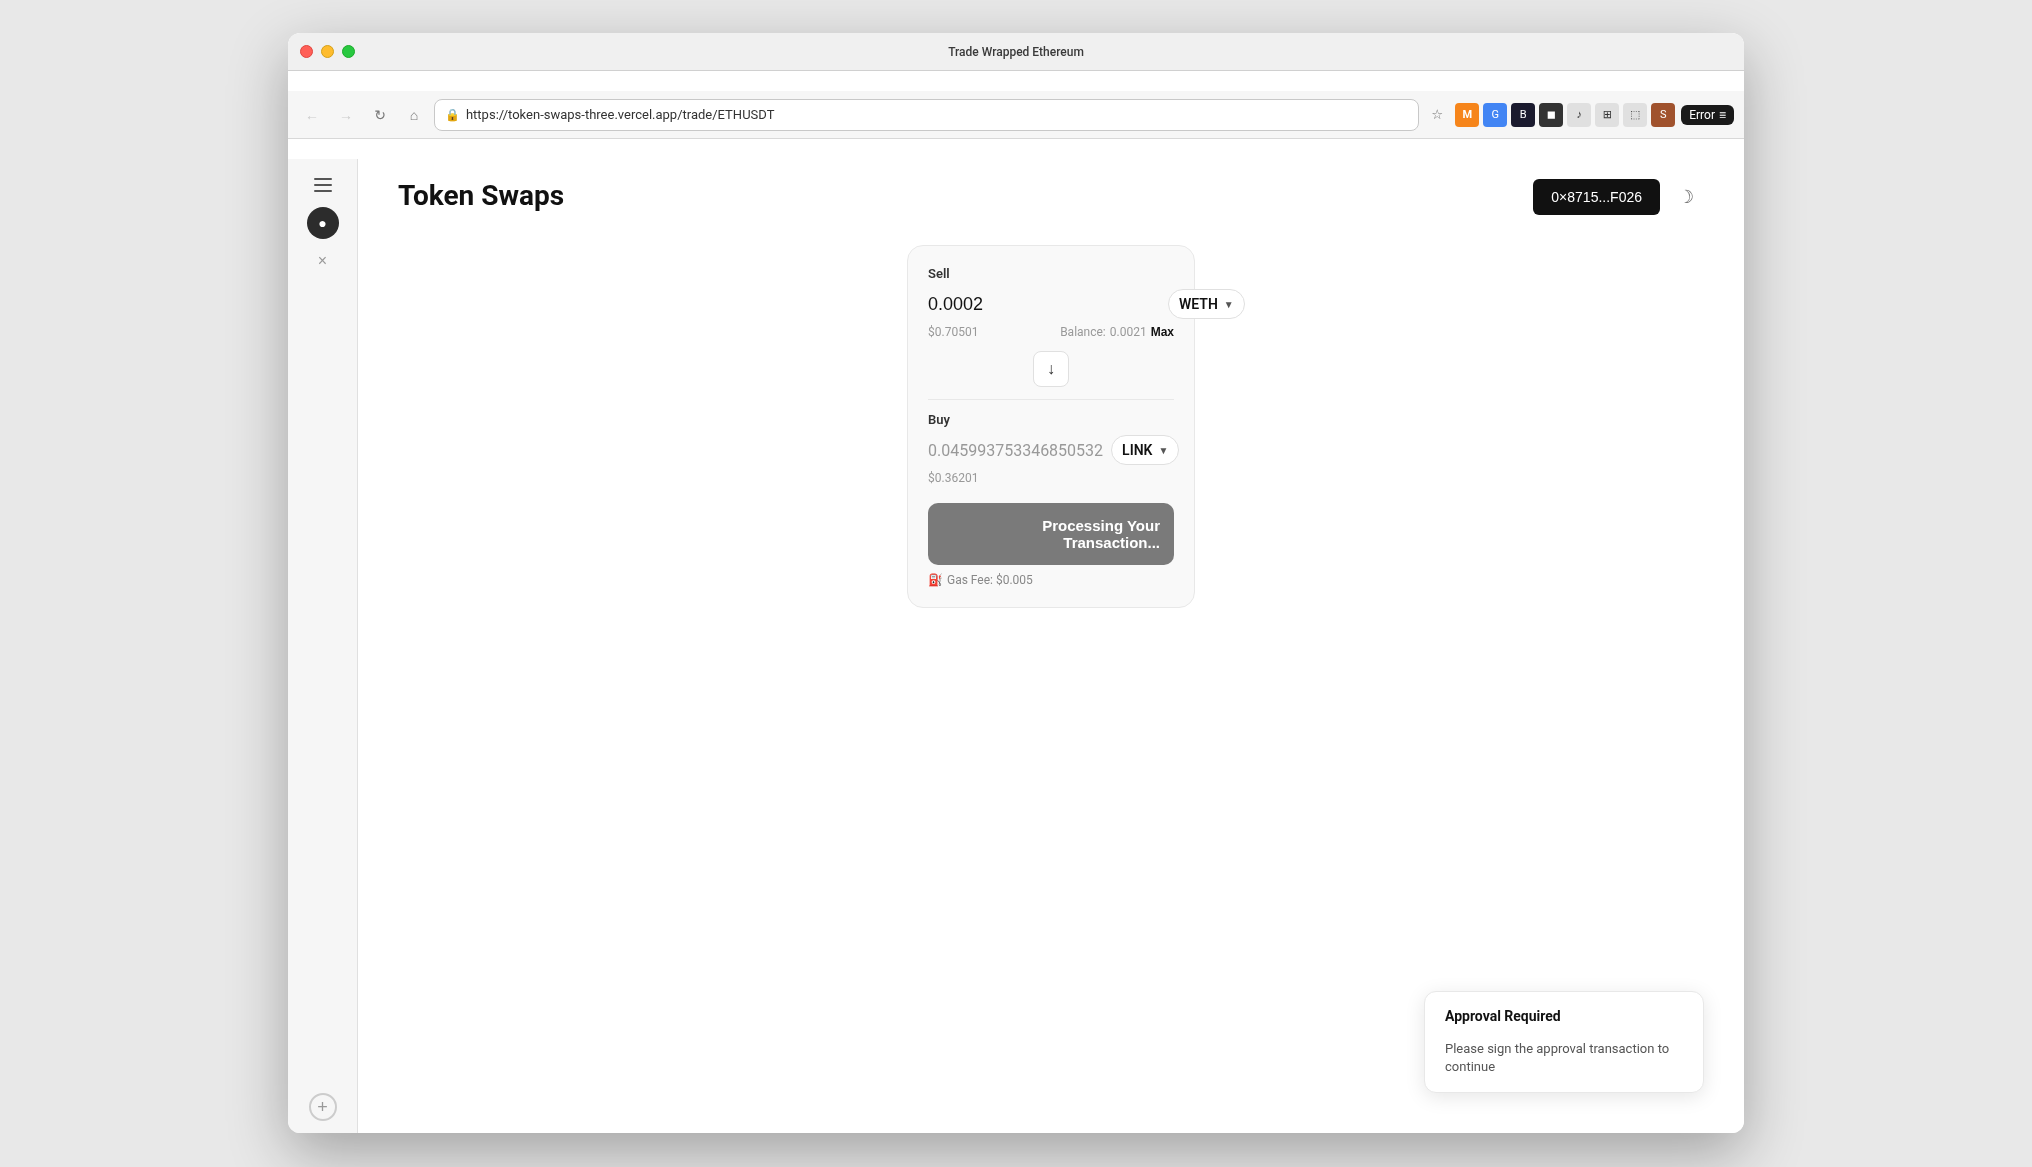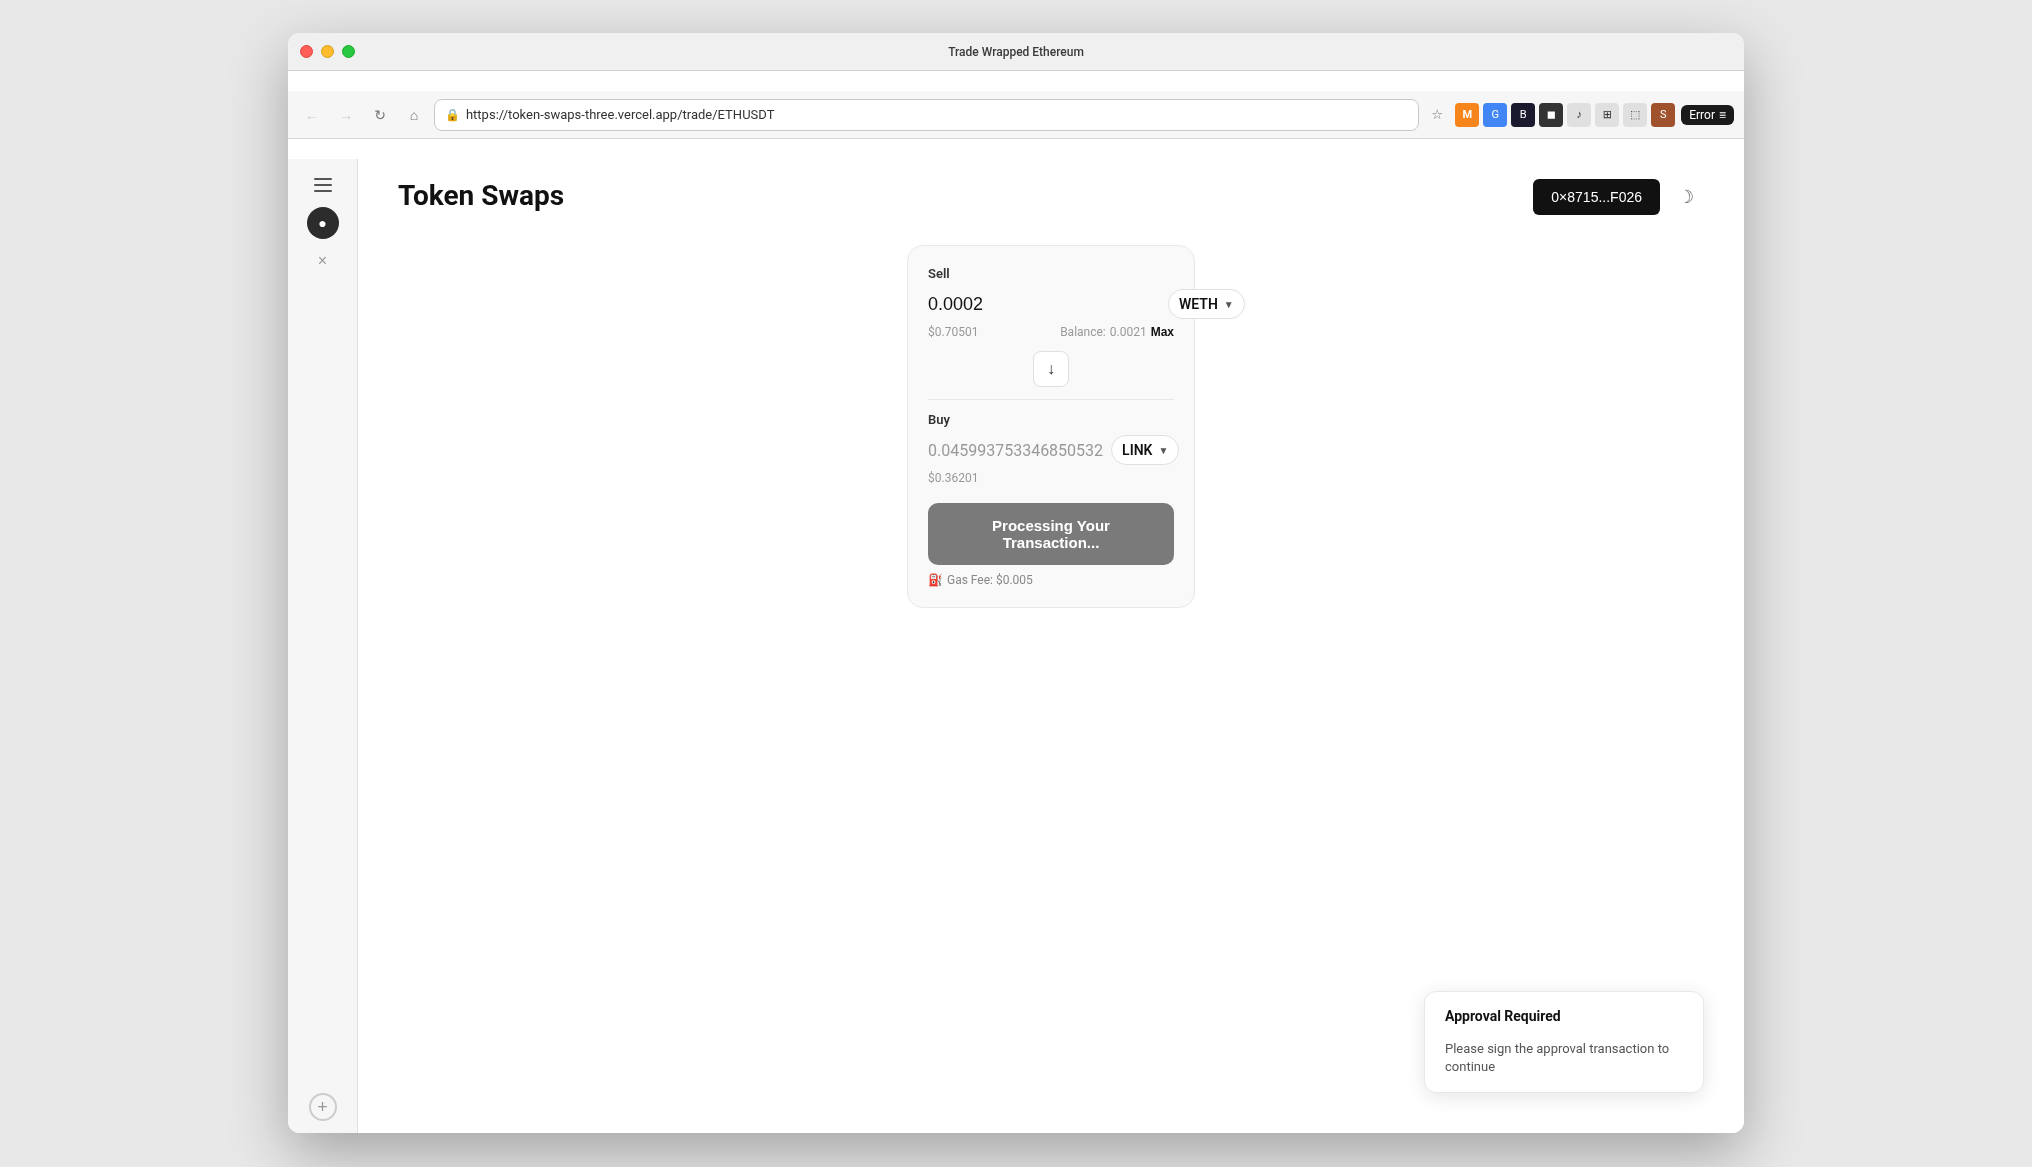--- a/index.html
+++ b/index.html
@@ -375,20 +375,21 @@
       padding: 14px;
       border: none;
       border-radius: 10px;
       background: #7a7a7a;
       color: white;
       font-size: 15px;
       font-weight: 600;
       cursor: not-allowed;
       margin-top: 14px;
       margin-bottom: 8px;
+      text-align: right;
     }
 
     .gas-fee-row {
       display: flex;
       align-items: center;
       gap: 4px;
       font-size: 12px;
       color: #888;
     }
     .gas-icon {

